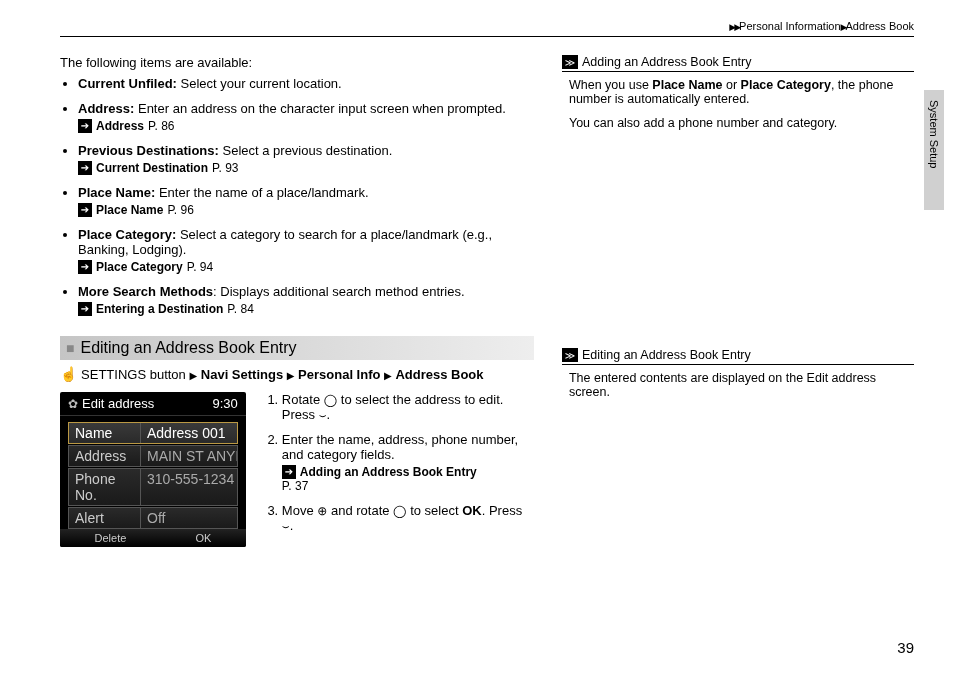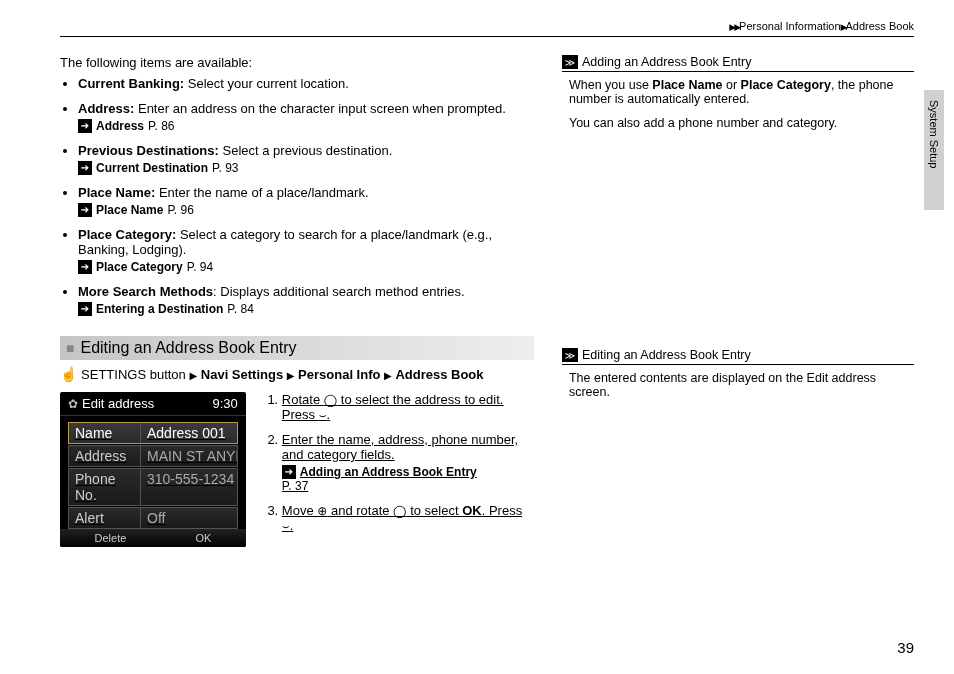--- a/index.html
+++ b/index.html
@@ -91,21 +91,21 @@
   }
   .section-heading .sq { color:#888; font-size:14px; }
   .nav-path {
     font-size: 13px;
     margin-bottom: 10px;
   }
   .nav-path .tri { font-size:10px; }
   .nav-path b { font-weight: bold; }
   .hand-icon { font-size:14px; }
 
-  .content-row { display:flex; gap:16px;text-decoration:underline; }
+  .content-row { display:flex; gap:16px; }
   .screenshot {
     width: 260px; height: 155px;
     background:#000; border-radius:2px;
     position:relative;
     font-family: Arial, sans-serif;
     color:#ddd;
     overflow:hidden;
   }
   .ss-header {
     display:flex; justify-content:space-between; align-items:center;
@@ -163,21 +163,21 @@
   <hr class="hr-top">
 
   <div class="side-tab">
     <span>System Setup</span>
   </div>
 
   <div class="main-cols">
     <div class="col-left">
       <div class="intro">The following items are available:</div>
       <ul class="items" id="items-list">
-          <li><span class="item-title">Current Banking:</span><span> Select your current location.</span></li>
+          <li><span class="item-title">Current Unfiled:</span><span> Select your current location.</span></li>
           <li><span class="item-title">Address:</span><span> Enter an address on the character input screen when prompted.</span><div class="ref-line">
               <span class="ref-icon">➔</span>
               <span class="ref-text">Address</span>
               <span class="ref-page"> P. 86</span>
             </div></li>
           <li><span class="item-title">Previous Destinations:</span><span> Select a previous destination.</span><div class="ref-line">
               <span class="ref-icon">➔</span>
               <span class="ref-text">Current Destination</span>
               <span class="ref-page"> P. 93</span>
             </div></li>

